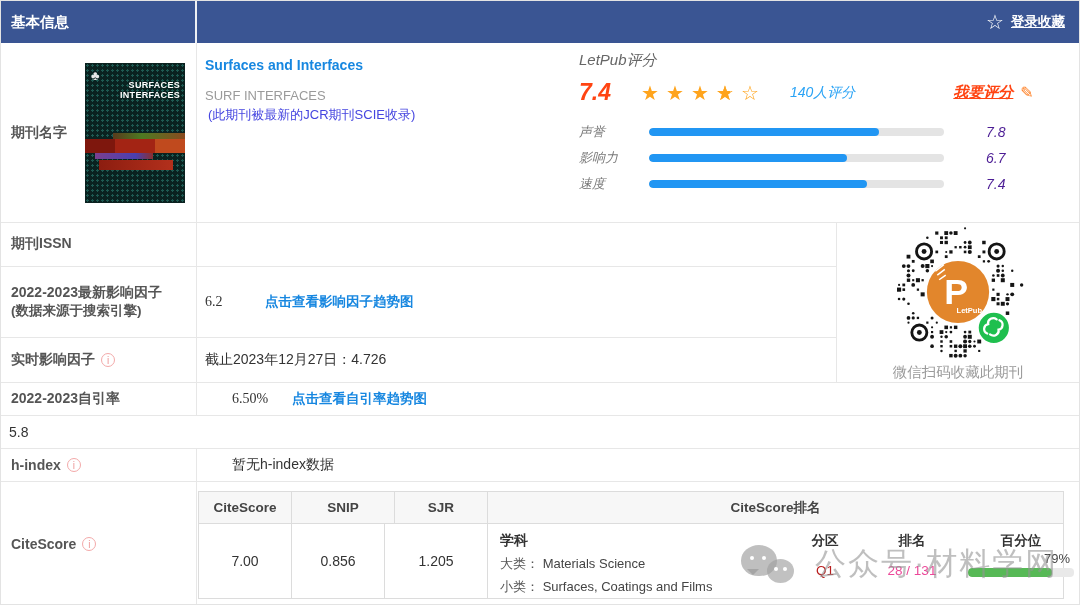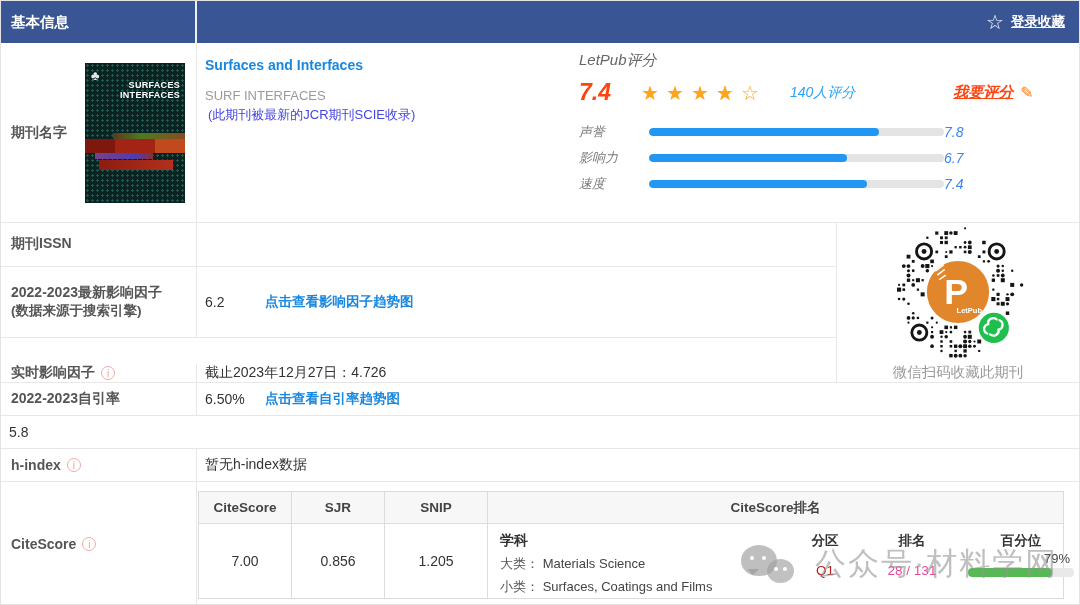--- a/index.html
+++ b/index.html
@@ -11,21 +11,21 @@
   .header-left { width:196px; flex:0 0 196px; height:100%; display:flex; align-items:center; padding-left:10px; font-weight:bold; font-size:14.5px; border-right:2px solid #eef0f4; }
   .header-right { margin-left:auto; display:flex; align-items:center; gap:7px; padding-right:14px; cursor:pointer; }
   .hdr-star { font-size:20px; line-height:1; }
   .fav-text { font-size:13.5px; font-weight:bold; text-decoration:underline; }
 
   
   .row { display:flex; border-bottom:1px solid #e7e7e7; }
   .cell-label { width:196px; flex:0 0 196px; border-right:1px solid #e7e7e7; display:flex; align-items:center; padding-left:10px; font-weight:bold; color:#555; font-size:14px; }
   .cell-content { flex:1; display:flex; align-items:center; padding-left:8px; font-size:14px; color:#333; position:relative; }
   .info-icon { display:inline-flex; align-items:center; justify-content:center; width:14px; height:14px; border:1px solid #f3a9a9; color:#ee9a9a; border-radius:50%; font-size:10px; margin-left:6px; font-weight:normal; flex:0 0 auto; }
-  .val-fixed { display:inline-block; width:60px; }
+  .val-fixed { display:inline-block; width:60px;font-family:Liberation Serif, serif; }
   .link-strong { color:#1787e0; font-weight:bold; cursor:pointer; font-size:13.5px; }
 
   
   .row-journal { height:180px; }
   .journal-label-cell { gap:18px; }
   .cover { width:100px; height:140px; position:relative; flex:0 0 100px; background-color:#0a2220; background-image:radial-gradient(circle, rgba(30,92,84,.95) 1px, transparent 1.4px); background-size:5px 5px; overflow:hidden; }
   .cover-logo { position:absolute; top:5px; left:6px; color:#e8e8e8; font-size:13px; }
   .cover-title { position:absolute; top:17px; right:5px; text-align:right; color:#fff; font-size:9px; font-weight:bold; line-height:1.2; letter-spacing:.3px; }
   .band-a { position:absolute; top:76px; left:0; width:100%; height:14px; background:linear-gradient(90deg,#7e170d 0 30%,#a32414 30% 70%,#c04a1e 70% 100%); }
   .strip-green { position:absolute; top:70px; left:28px; width:72px; height:6px; background:linear-gradient(90deg,#5a3a1c,#4d7a22 40%,#8a4a1f); }
@@ -46,31 +46,31 @@
   .star { display:inline-block; width:25px; position:relative; }
   .half-top { position:absolute; left:0; top:0; width:55%; overflow:hidden; }
   .votes { margin-left:24px; color:#2aa3f5; font-size:14px; cursor:pointer; }
   .rate-btn { margin-left:98px; color:#ff4412; font-weight:bold; font-size:15px; text-decoration:underline; cursor:pointer; }
   .pencil { color:#ff7a1a; margin-left:7px; font-size:16px; }
   .bars { margin-top:13px; }
   .bar-row { display:flex; align-items:center; height:26px; }
   .bar-label { width:70px; color:#777; font-size:13px; }
   .track { width:295px; height:8px; border-radius:4px; background:#e4e4e4; overflow:hidden; }
   .fill { height:100%; border-radius:4px; background:#2196f3; }
-  .bar-val { color:#3b82f6; font-size:14px; }
+  .bar-val { margin-left:42px; color:#4c1d95; font-size:14px; }
 
   
   .mid-wrap { display:flex; height:160px; border-bottom:1px solid #e7e7e7; }
   .mid-left { width:835px; flex:0 0 835px; display:flex; flex-direction:column; }
-  .row-issn { height:44px; } .row-if { height:72px; } .row-rt { height:44px; border-bottom:none;align-items:flex-end; }
+  .row-issn { height:44px; } .row-if { height:72px; } .row-rt { height:44px; border-bottom:none; }
   .if-label-line2 { font-size:13.5px; }
   .qr-cell { flex:1; border-left:1px solid #e7e7e7; display:flex; flex-direction:column; align-items:center; padding-top:3px; }
   .qr-caption { margin-top:5px; color:#9b9b9b; font-size:14.5px; }
 
-  .row-sc, .row-5y, .row-hx { height:33px; }
+  .row-sc, .row-5y, .row-hx { height:33px;gap:27px; }
 
   
   .row-cs { height:124px; border-bottom:none; }
   .cs-content { align-items:flex-start; padding-left:0; }
   .cs-table { position:absolute; left:1px; top:9px; width:866px; border:1px solid #dcdcdc; }
   .cs-head { display:flex; height:32px; background:#f7f7f7; border-bottom:1px solid #dcdcdc; font-weight:bold; color:#444; font-size:13.5px; }
   .cs-body { display:flex; height:74px; font-size:14px; color:#333; }
   .cc { display:flex; align-items:center; justify-content:center; border-right:1px solid #dcdcdc; }
   .c1 { width:93px; flex:0 0 93px; } .c2 { width:93px; flex:0 0 93px; } .c3 { width:103px; flex:0 0 103px; }
   .c4 { flex:1; border-right:none; }
@@ -369,22 +369,22 @@
 
   <div class="row row-cs">
     <div class="cell-label">
       <span>CiteScore</span>
       <span class="info-icon">i</span>
     </div>
     <div class="cell-content cs-content">
       <div class="cs-table">
         <div class="cs-head">
           <div class="cc c1">CiteScore</div>
+          <div class="cc c3">SNIP</div>
           <div class="cc c2">SJR</div>
-          <div class="cc c3">SNIP</div>
           <div class="cc c4">CiteScore排名</div>
         </div>
         <div class="cs-body">
           <div class="cc c1">7.00</div>
           <div class="cc c2">0.856</div>
           <div class="cc c3">1.205</div>
           <div class="cc c4 c4-body">
             <div class="subject">
               <div class="sub-title">学科</div>
               <div class="sub-line">

